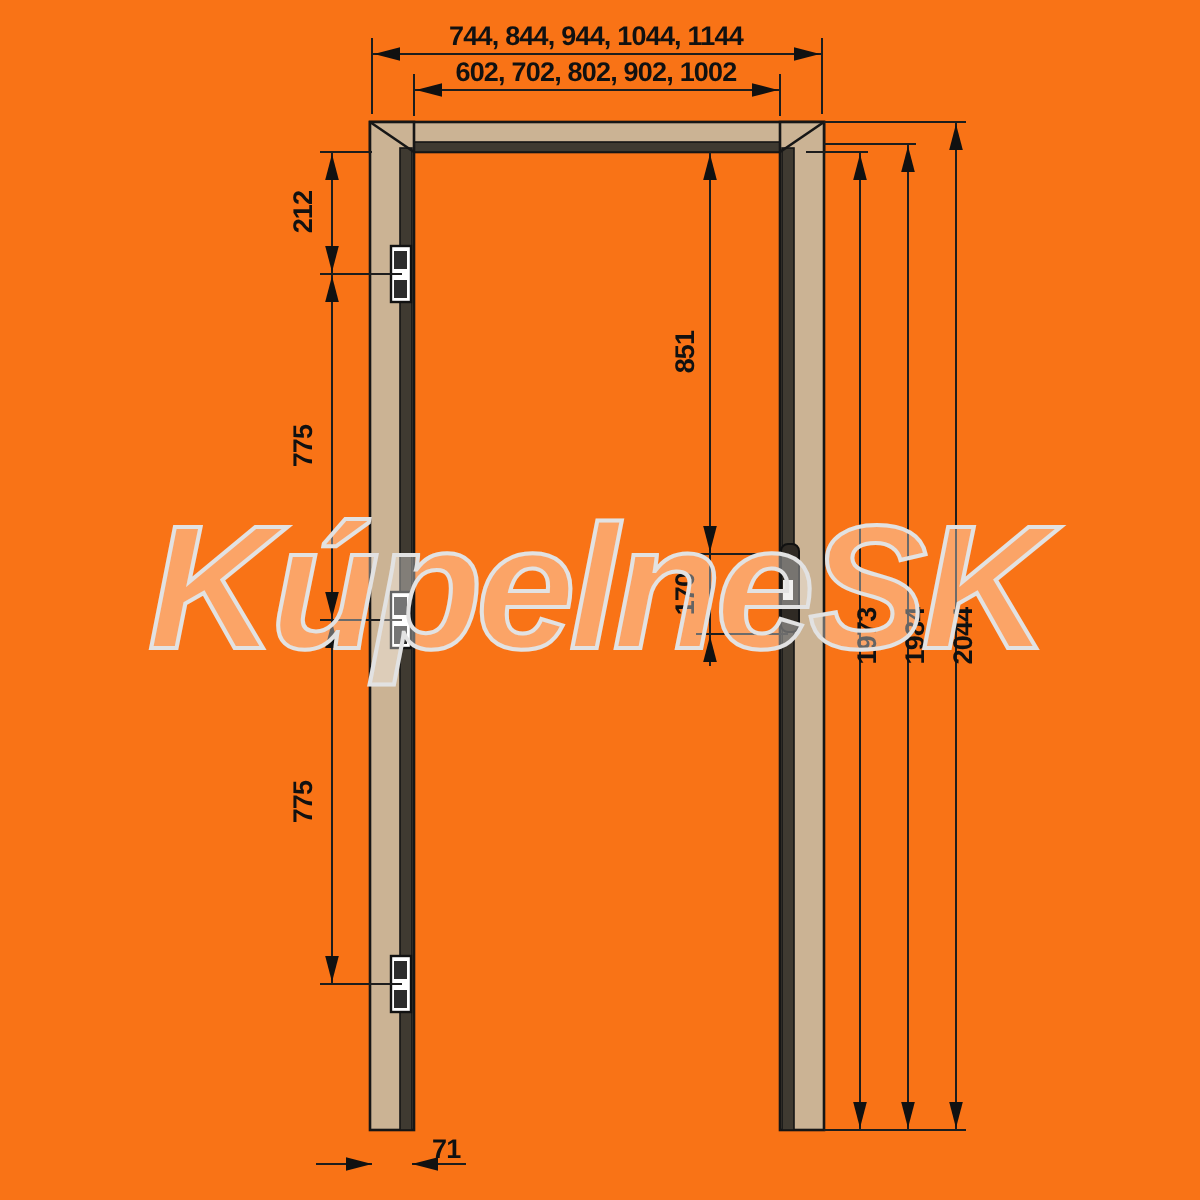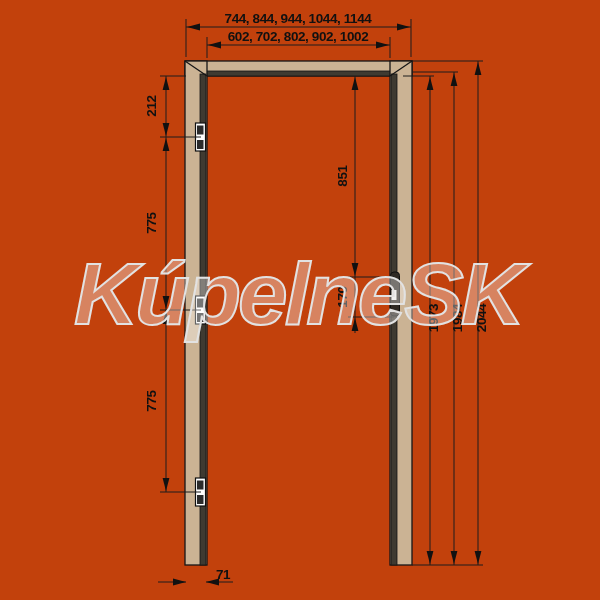--- a/index.html
+++ b/index.html
@@ -1,16 +1,16 @@
 <!DOCTYPE html>
 <html><head>
 <meta charset="utf-8">
 <style>
   html,body { margin:0; padding:0; background:#ffffff; }
-  .stage { position:relative; width:600px; height:600px; background:#c2410c; overflow:hidden; }
+  .stage { position:relative; width:600px; height:600px; background:#f97316; overflow:hidden; }
   svg { display:block; }
   .dim-line { stroke:#1d1d1d; stroke-width:1; fill:none; }
   .frame-edge { stroke:#161616; stroke-width:1.3; }
   .thin-edge { stroke:#161616; stroke-width:0.8; }
   .arrow { fill:#111; stroke:none; }
   .dim-text { font-family:"Liberation Sans", sans-serif; font-weight:bold; font-size:13.5px;
               fill:#111; letter-spacing:-0.4px; }
   .wm-text { font-family:"Liberation Sans", sans-serif; font-weight:bold; font-style:italic;
              font-size:88px; letter-spacing:-3px; }
 </style>

